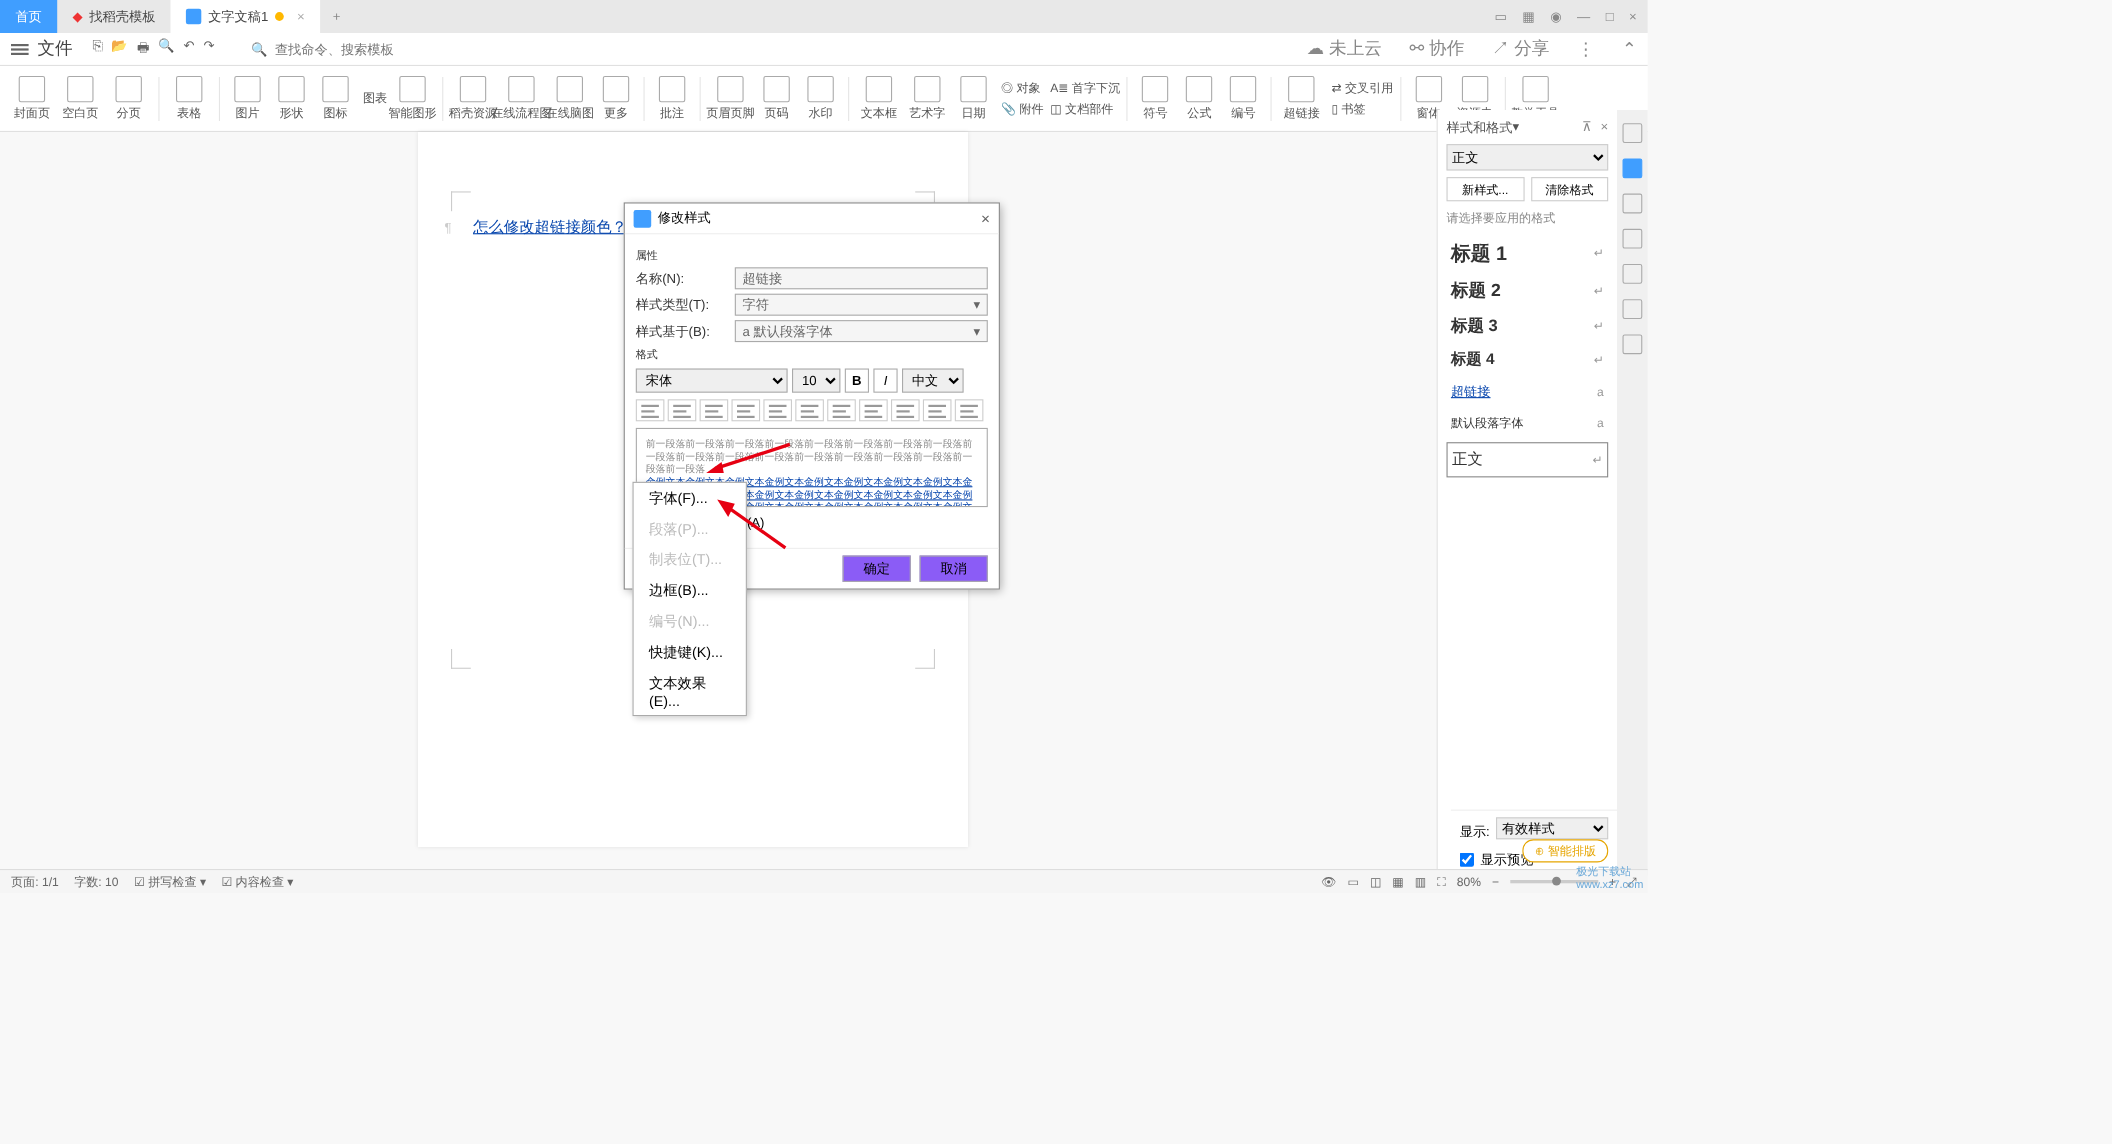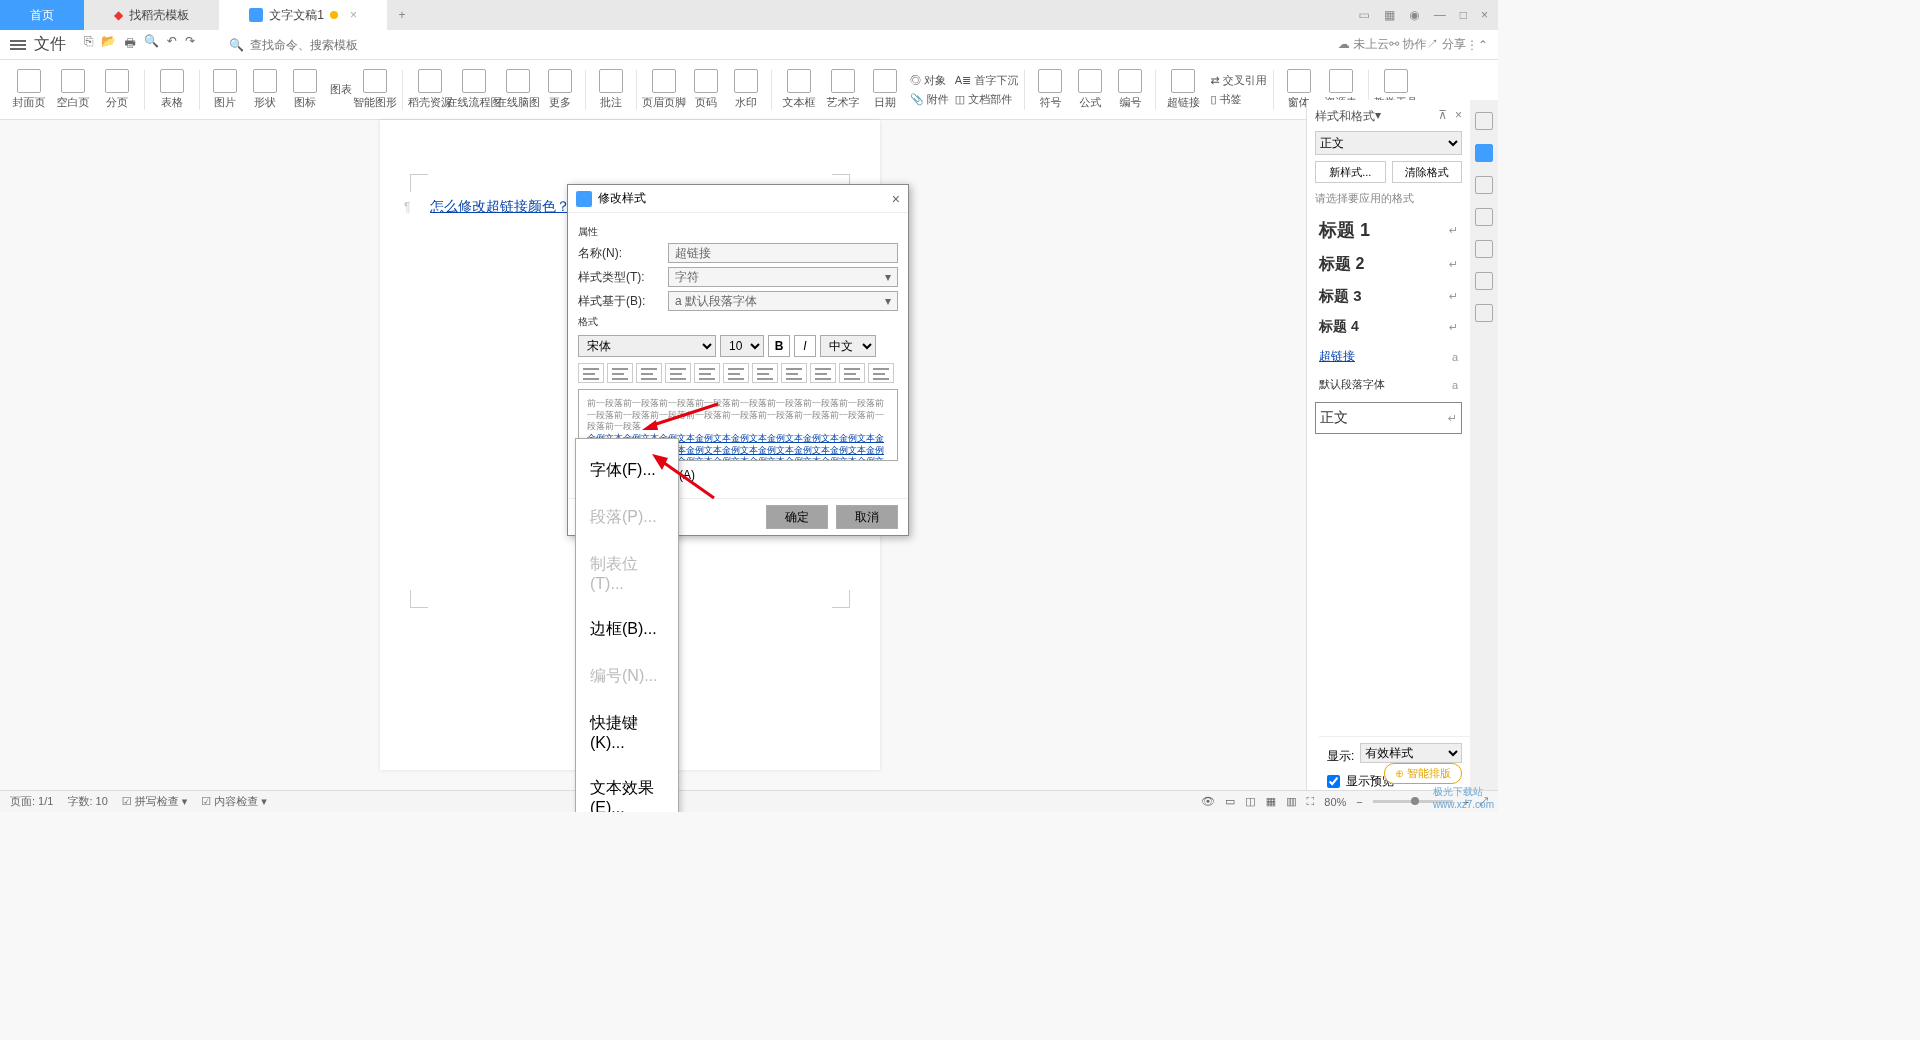--- a/index.html
+++ b/index.html
@@ -1,36 +1,36 @@
 <!DOCTYPE html>
 <html><head>
 <meta charset="utf-8">
 <style>
 *{margin:0;padding:0;box-sizing:border-box;font-family:"Microsoft YaHei","微软雅黑",sans-serif;}
 body{background:#f8f8f8;width:1498px;height:812px;overflow:hidden;position:relative;font-size:12px;}
 .tabbar{height:30px;background:#e8e8e8;display:flex;align-items:center;}
-.tab{height:30px;padding:0 30px;display:flex;align-items:center;gap:6px;cursor:pointer;font-size:12px;color:#444;}
+.tab{height:30px;padding:0 14px;display:flex;align-items:center;gap:6px;cursor:pointer;font-size:12px;color:#444;}
 .tab.home{background:#409eff;color:#fff;}
 .tab.sel{background:#fff;}
 .tab .dot{width:8px;height:8px;border-radius:50%;background:#ffb800;}
 .tab .close{color:#aaa;margin-left:6px;}
 .tabplus{width:30px;text-align:center;color:#888;}
 .winbtns{margin-left:auto;display:flex;gap:14px;padding-right:10px;color:#888;}
 .winbtns span{cursor:pointer;}
 .menubar{height:30px;background:#fff;border-bottom:1px solid #e0e0e0;display:flex;align-items:center;padding:0 10px;gap:4px;}
 .menubar .ham{width:16px;display:flex;flex-direction:column;gap:2px;}
 .menubar .ham i{height:2px;background:#666;}
 .menubar .fitem{font-size:16px;color:#444;padding:0 4px;}
 .qicons{display:flex;gap:8px;margin:0 10px;color:#666;}
 .menutabs{display:flex;gap:16px;margin-left:10px;}
 .menutabs span{font-size:12px;color:#444;cursor:pointer;}
 .menutabs .act{background:#409eff;color:#fff;padding:2px 10px;border-radius:10px;}
 .search{margin-left:20px;display:flex;align-items:center;gap:6px;color:#bbb;}
 .search input{border:none;outline:none;font-size:12px;color:#666;width:140px;}
-.rightcloud{margin-left:auto;display:flex;gap:0;align-items:center;color:#888;font-size:12px;}
+.rightcloud{margin-left:auto;display:flex;gap:25px;align-items:center;color:#888;font-size:16px;}
 .ribbon{height:60px;background:#fff;border-bottom:1px solid #e0e0e0;display:flex;align-items:center;padding:0 8px;gap:2px;}
 .rbtn{display:flex;flex-direction:column;align-items:center;justify-content:center;width:42px;height:56px;cursor:pointer;}
 .rbtn .ric{width:24px;height:24px;border:1px solid #aaa;border-radius:2px;}
 .rbtn .lbl{font-size:11px;color:#555;margin-top:2px;white-space:nowrap;}
 .rbtn.small{width:38px;}
 .rsep{width:1px;height:40px;background:#e5e5e5;margin:0 4px;}
 .rtxt{font-size:11px;color:#555;margin-left:4px;display:flex;flex-direction:column;gap:4px;}
 .doc{position:absolute;top:120px;left:380px;width:500px;height:650px;background:#fff;box-shadow:0 0 4px rgba(0,0,0,.1);}
 .doc .corner{position:absolute;width:18px;height:18px;border:1px solid #ccc;}
 .doc .tl{top:54px;left:30px;border-right:none;border-bottom:none;}
@@ -52,25 +52,25 @@
 .drow .fld.dd::after{content:"▾";margin-left:auto;color:#666;}
 .fmt{display:flex;gap:4px;margin:6px 0;}
 .fmt select,.fmt input{height:22px;border:1px solid #aaa;font-size:12px;padding:0 4px;}
 .fmt .bi{width:22px;height:22px;border:1px solid #aaa;display:flex;align-items:center;justify-content:center;cursor:pointer;}
 .algrid{display:flex;gap:3px;margin:4px 0;}
 .algrid i{width:26px;height:20px;border:1px solid #ccc;display:block;background:linear-gradient(#999 0,#999 2px,transparent 2px) 4px 4px/16px 2px no-repeat,linear-gradient(#999 0,#999 2px,transparent 2px) 4px 9px/12px 2px no-repeat,linear-gradient(#999 0,#999 2px,transparent 2px) 4px 14px/16px 2px no-repeat;}
 .prev{border:1px solid #aaa;height:72px;margin:6px 0;padding:8px;font-size:9px;color:#888;line-height:1.3;overflow:hidden;}
 .prev .ul{color:#0645ad;text-decoration:underline;}
 .chk{display:flex;align-items:center;gap:4px;margin:6px 0;font-size:12px;}
 .dbtns{display:flex;gap:8px;padding:6px 10px;border-top:1px solid #eee;}
-.dbtns button{height:24px;padding:0 18px;border:1px solid #aaa;background:#a3a3a3;cursor:pointer;font-size:12px;}
+.dbtns button{height:24px;padding:0 18px;border:1px solid #aaa;background:#8b5cf6;cursor:pointer;font-size:12px;}
 .dbtns .spacer{flex:1;}
 .fmtbtn{border:1px solid #7aa7d9;background:#dce8f5;}
 .ddmenu{position:absolute;top:438px;left:575px;width:104px;background:#fff;border:1px solid #aaa;box-shadow:2px 2px 6px rgba(0,0,0,.2);z-index:11;}
-.ddmenu div{padding:5px 14px;font-size:16px;cursor:pointer;margin-top:16px;}
+.ddmenu div{padding:5px 14px;font-size:13px;cursor:pointer;}
 .ddmenu .dis{color:#bbb;}
 .arrow{position:absolute;z-index:12;pointer-events:none;}
 .arrow.a1{top:402px;left:640px;width:80px;height:30px;}
 .arrow.a2{top:452px;left:648px;width:70px;height:50px;}
 .arline{stroke:#e60012;stroke-width:3;fill:none;}
 .arhead{fill:#e60012;}
 .rpanel{position:absolute;top:100px;right:28px;width:164px;bottom:16px;background:#fff;border-left:1px solid #e0e0e0;padding:8px;}
 .rpanel .ptitle{font-size:12px;color:#555;margin-bottom:6px;display:flex;}
 .rpanel .ptitle .pcls{margin-left:auto;display:flex;gap:8px;color:#888;}
 .rpanel select{width:100%;height:24px;border:1px solid #ccc;font-size:12px;margin-bottom:6px;}

